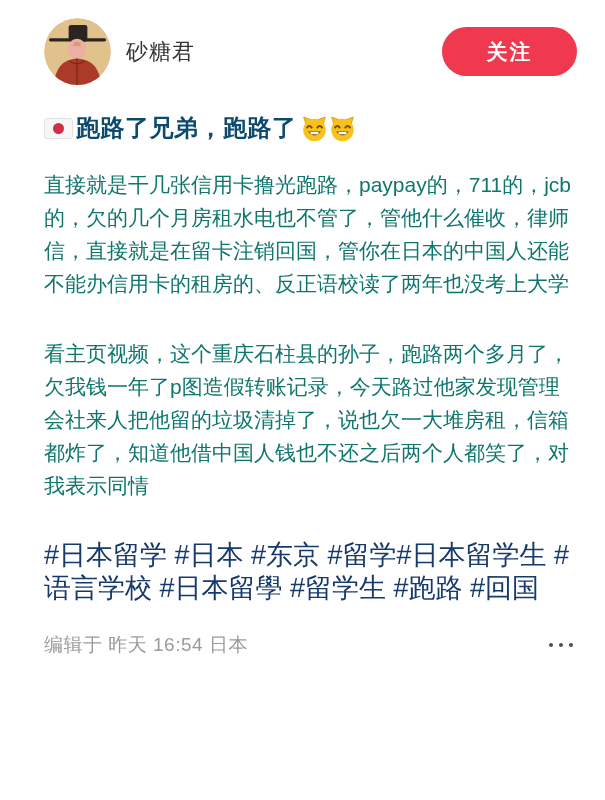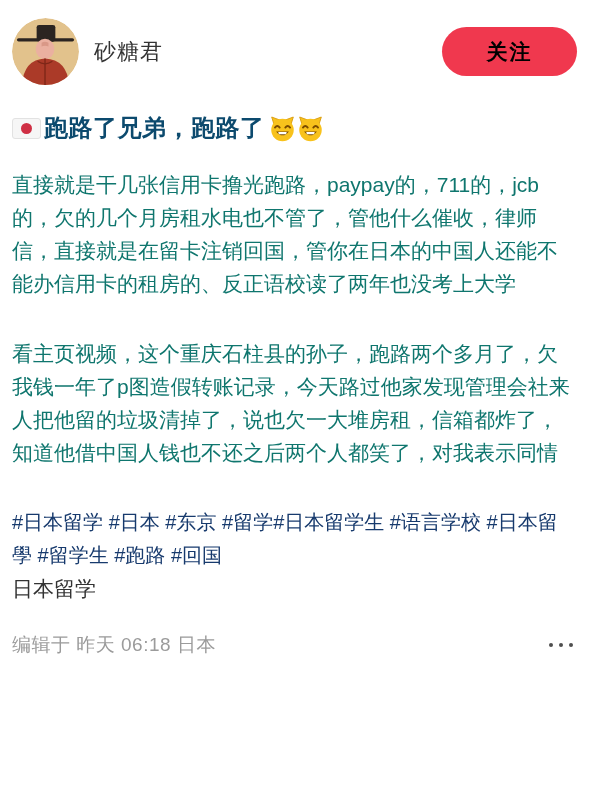--- a/index.html
+++ b/index.html
@@ -3,39 +3,39 @@
 <meta charset="utf-8">
 <style>
   * { margin: 0; padding: 0; box-sizing: border-box; }
   html, body { background: #ffffff; }
   body {
     width: 605px; height: 800px;
     font-family: "Liberation Sans", "DejaVu Sans", sans-serif;
     color: #333333;
     overflow: hidden;
   }
-  .post { padding: 18px 28px 0 12px; }
+  .post { padding: 18px 28px 0 44px; }
 
   
   .header { display: flex; align-items: center; }
   .avatar {
     width: 67px; height: 67px; border-radius: 50%;
     overflow: hidden; flex: 0 0 auto; cursor: pointer;
   }
   .avatar svg { display: block; width: 100%; height: 100%; }
   .username {
     margin-left: 15px;
     font-size: 22px; color: #333333; letter-spacing: 1px;
     cursor: pointer;
   }
   .follow-btn {
     margin-left: auto;
     width: 135px; height: 49px;
     border: none; border-radius: 25px;
-    background: #f0384e; color: #000000;
+    background: #f0384e; color: #ffffff;
     font-size: 21px; font-weight: 600; letter-spacing: 2px;
     font-family: inherit; cursor: pointer;
   }
 
   
   .title {
     margin-top: 27px;
     font-size: 24px; font-weight: 700; color: #0c4a6e;
     display: flex; align-items: center;
     letter-spacing: 0.5px;
@@ -55,21 +55,21 @@
   
   .body-text { margin-top: 24px; }
   .para {
     font-size: 21px; line-height: 33px; color: #0f766e;
     margin-bottom: 37px;
     word-break: break-all;
   }
   .para:last-child { margin-bottom: 0; }
   .para-last { margin-bottom: 40px; }
   .hashtags {
-    font-size: 20px; line-height: 33px;
+    font-size: 27px; line-height: 33px;
     color: #173a6d; margin-bottom: 0;
     word-break: break-all; cursor: pointer;
   }
   .topic {
     font-size: 21px; line-height: 33px; color: #333333;
   }
 
   
   .footer {
     margin-top: 27px;
@@ -129,25 +129,24 @@
         <path d="M6.3 14.6 Q12 21.5 17.7 14.6 Z" fill="#7a4b00"></path>
         <path d="M8.2 15 L15.8 15 L15.2 17 L8.8 17 Z" fill="#ffffff"></path>
       </svg>
     </span>
   </h1>
 
   <div class="body-text">
     <p class="para">直接就是干几张信用卡撸光跑路，paypay的，711的，jcb的，欠的几个月房租水电也不管了，管他什么催收，律师信，直接就是在留卡注销回国，管你在日本的中国人还能不能办信用卡的租房的、反正语校读了两年也没考上大学</p>
     <p class="para">看主页视频，这个重庆石柱县的孙子，跑路两个多月了，欠我钱一年了p图造假转账记录，今天路过他家发现管理会社来人把他留的垃圾清掉了，说也欠一大堆房租，信箱都炸了，知道他借中国人钱也不还之后两个人都笑了，对我表示同情</p>
     <p class="hashtags">#日本留学 #日本 #东京 #留学#日本留学生 #语言学校 #日本留學 #留学生 #跑路 #回国</p>
-    <p class="topic">日本留学</p>
   </div>
 
   <div class="footer">
-    <span class="edited">编辑于 昨天 06:18 日本</span>
+    <span class="edited">编辑于 昨天 16:54 日本</span>
     <span class="more">
       <i></i>
       <i></i>
       <i></i>
     </span>
   </div>
 
 </div>
 
 </body></html>

